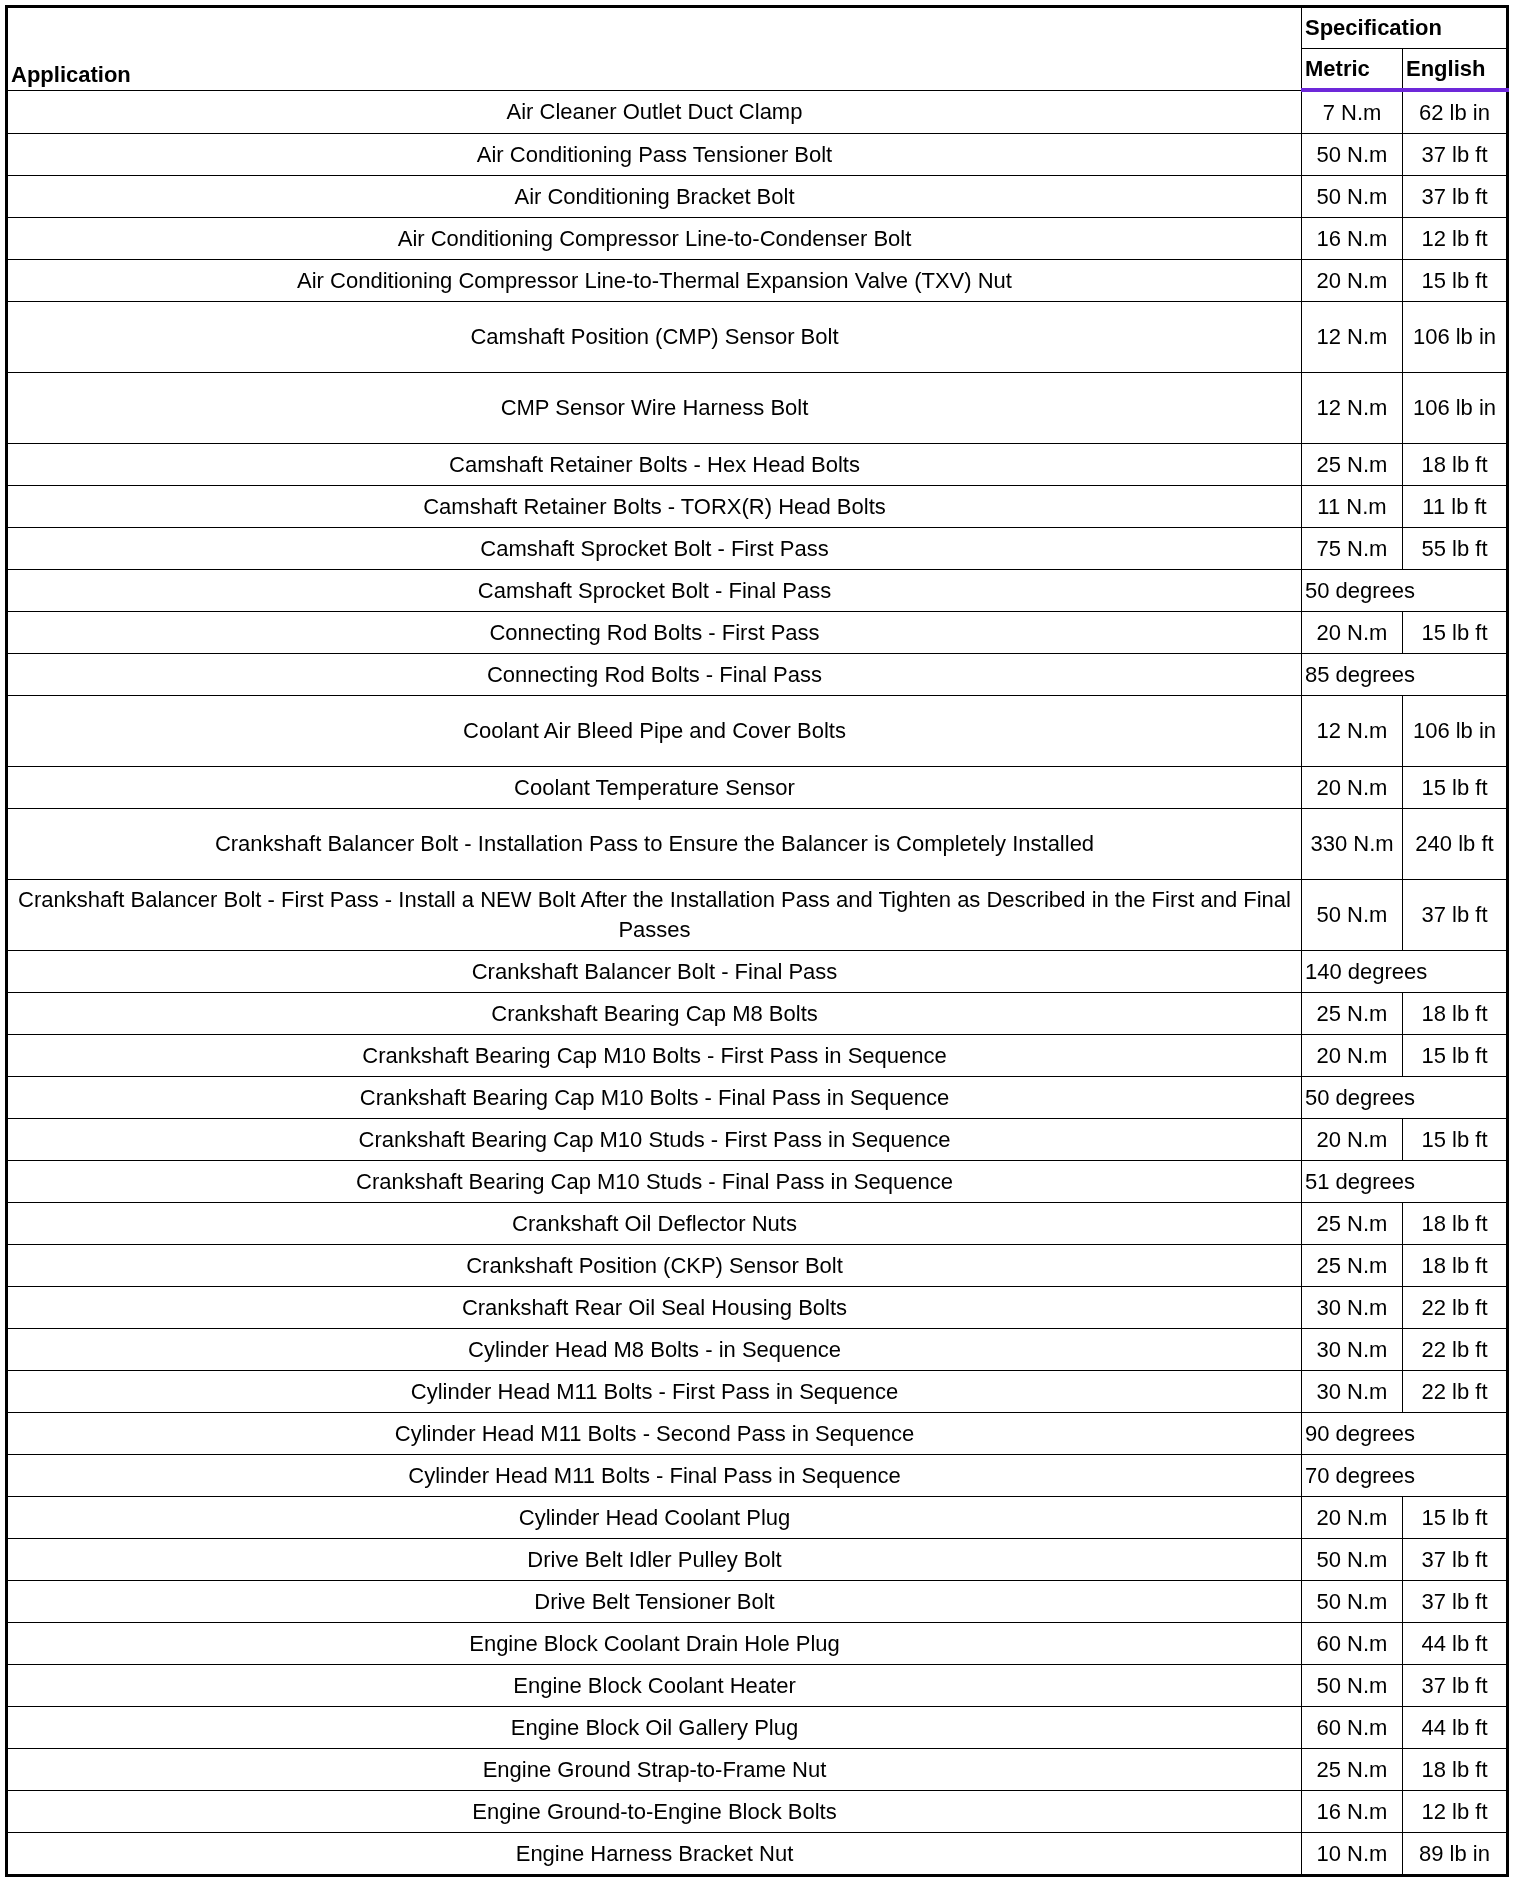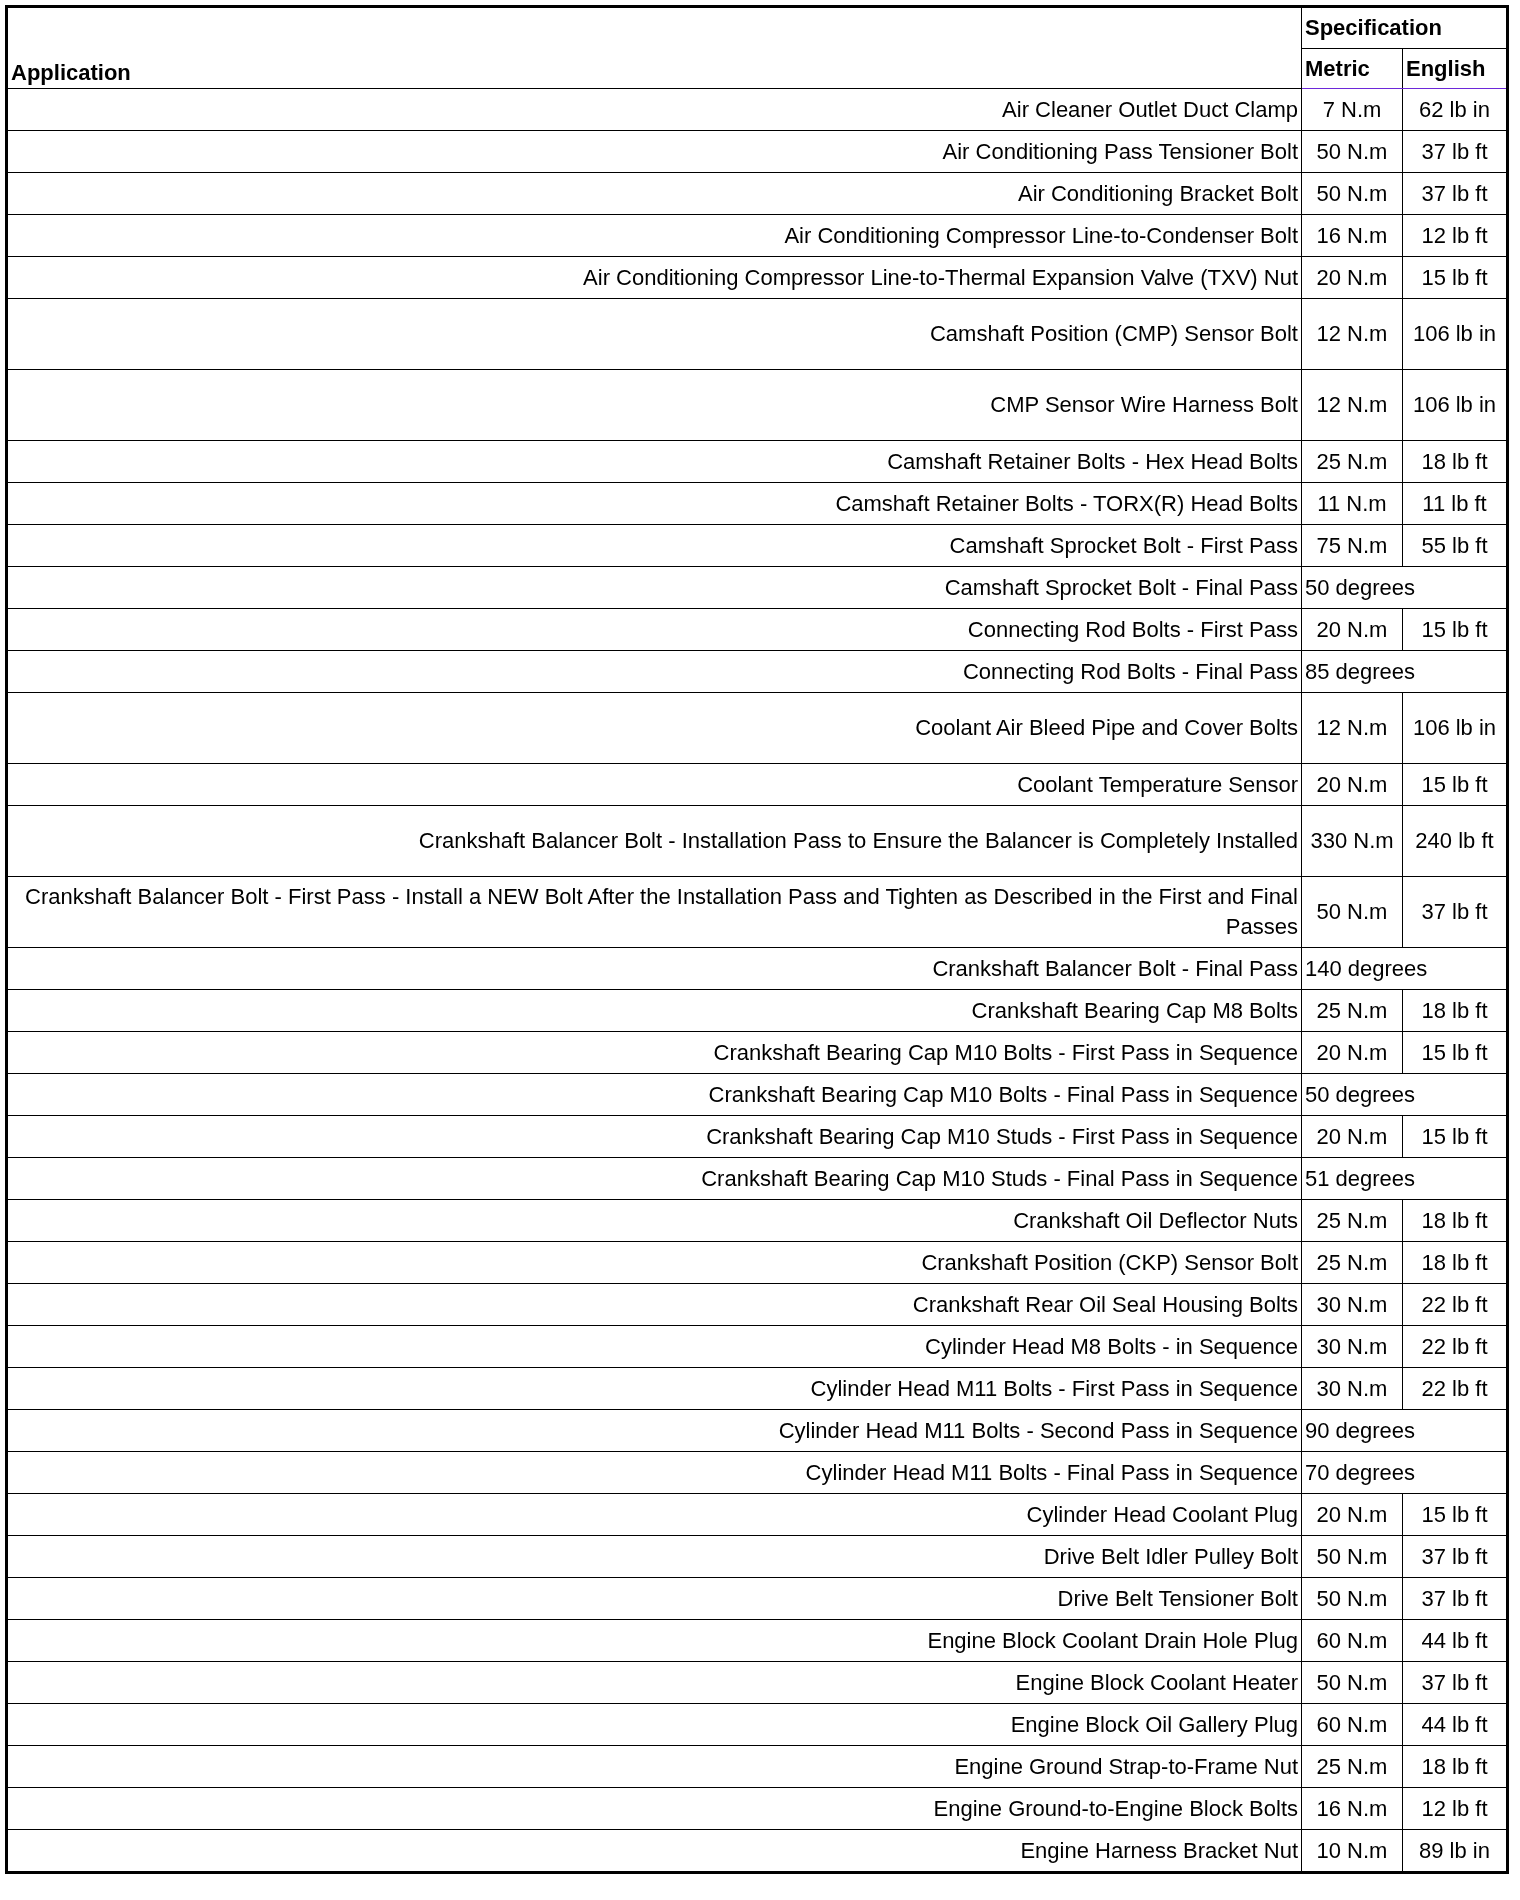--- a/index.html
+++ b/index.html
@@ -10,25 +10,25 @@
     border-collapse: collapse; border: 3px solid #000; table-layout: fixed;
   }
   table.spec td, table.spec th {
     border: 1.5px solid #000; padding: 0 3px; font-size: 22px; line-height: 30px;
   }
   table.spec th { font-weight: bold; text-align: left; }
   col.c-app { width: 1295px; }
   col.c-met { width: 101px; }
   col.c-eng { width: 105px; }
   tr.h1 th { height: 40px; }
-  tr.h2 th { height: 39px; border-bottom: 1px solid #6d28d9; }
+  tr.h2 th { height: 39px; border-bottom: 4px solid #6d28d9; }
   th.app-head { vertical-align: bottom; padding-bottom: 6px; border-bottom: 3px solid #000; }
   tr.row td { height: 41px; }
   tr.row.double td { height: 70px; }
-  td.app { text-align: right; padding-left: 4px; }
+  td.app { text-align: center; padding-left: 4px; }
   td.num { text-align: center; padding: 0 2px; }
   td.span { text-align: left; }
 </style>
 </head>
 <body>
 
 <table class="spec">
   <colgroup>
       <col class="c-app">
       <col class="c-met">

